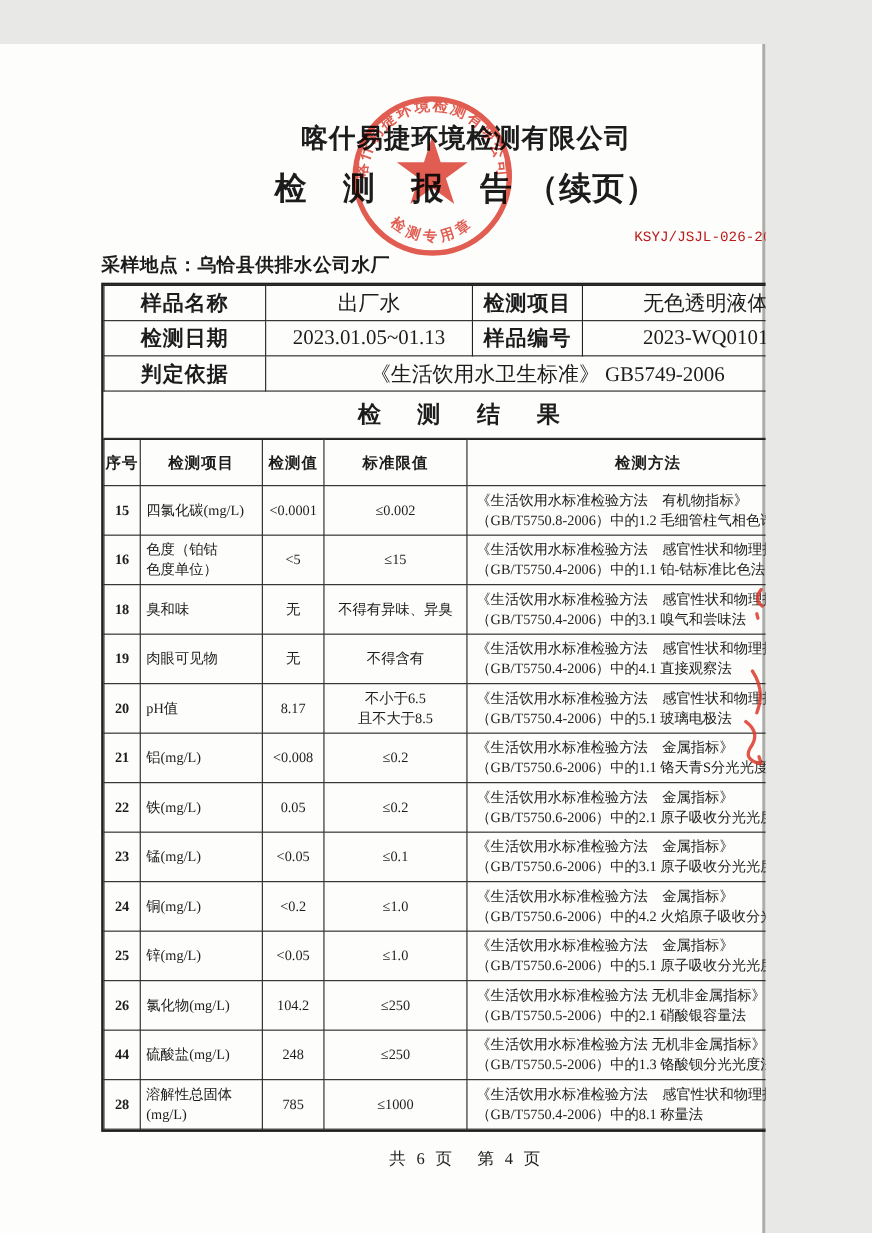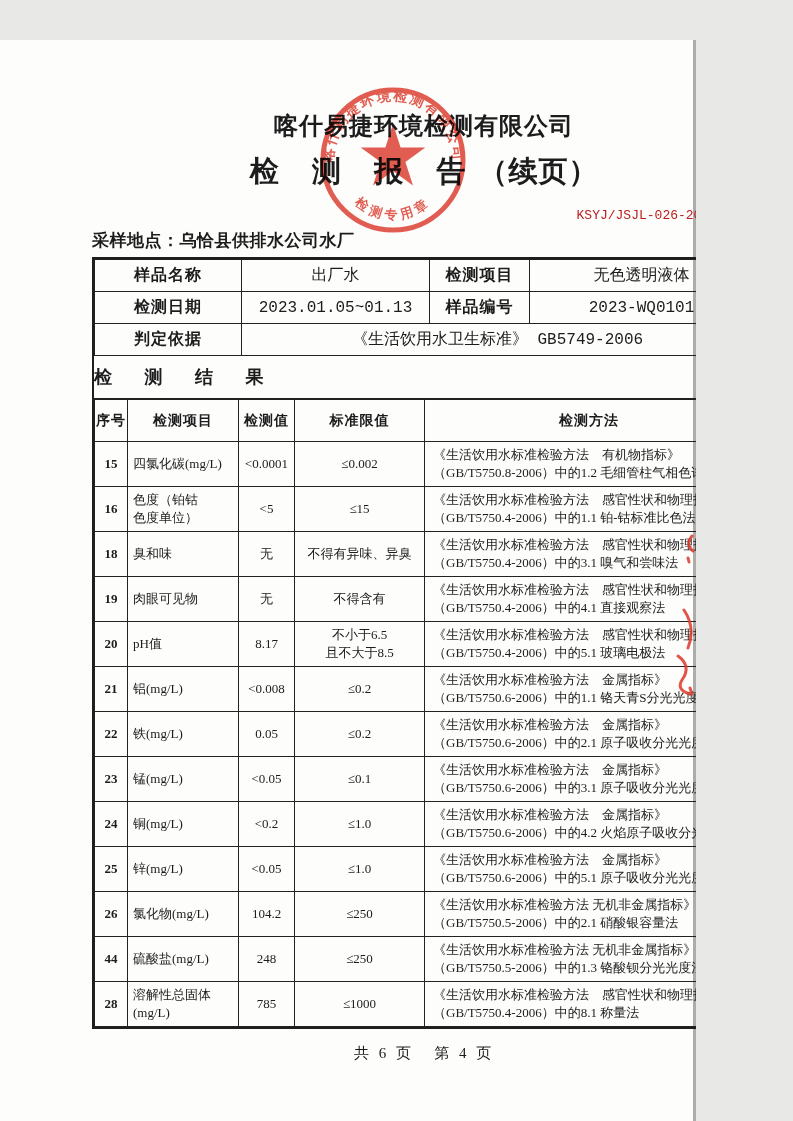--- a/index.html
+++ b/index.html
@@ -37,25 +37,25 @@
   }
   .sampling-line {
     margin-top:6px; font-size:17px; font-weight:bold; letter-spacing:.5px;
   }
   .table-stack {
     margin-top:5px;
     border:2px solid #1e1e1e;
   }
   table { width:100%; border-collapse:collapse; table-layout:fixed; }
   td, th { border:1.5px solid #222; }
-  .info-table td { height:32px; font-size:16px; text-align:center; vertical-align:middle;font-family:Liberation Mono, monospace; }
+  .info-table td { height:32px; font-size:19px; text-align:center; vertical-align:middle; }
   .info-table .lbl { font-weight:bold; letter-spacing:1px; }
   .section-banner {
-    height:43px; line-height:43px; text-align:left;
-    font-size:18px; font-weight:bold; letter-spacing:14px;
+    height:43px; line-height:43px; text-align:center;
+    font-size:21px; font-weight:bold; letter-spacing:14px;
     border-bottom:1.5px solid #222;
   }
   .results-table th {
     height:42px; font-size:14px; font-weight:bold;
     text-align:center; vertical-align:middle; letter-spacing:1px;
   }
   .results-table td {
     height:45px; vertical-align:middle; font-size:13px; line-height:1.4;
   }
   .c-no   { text-align:center; font-weight:bold; font-size:13px; }

